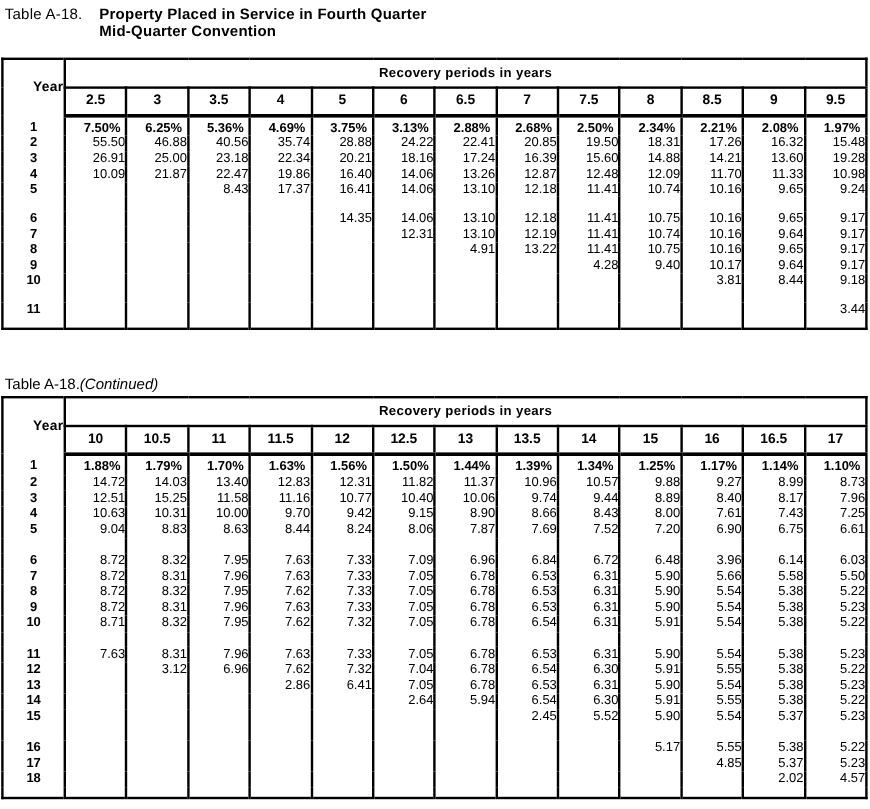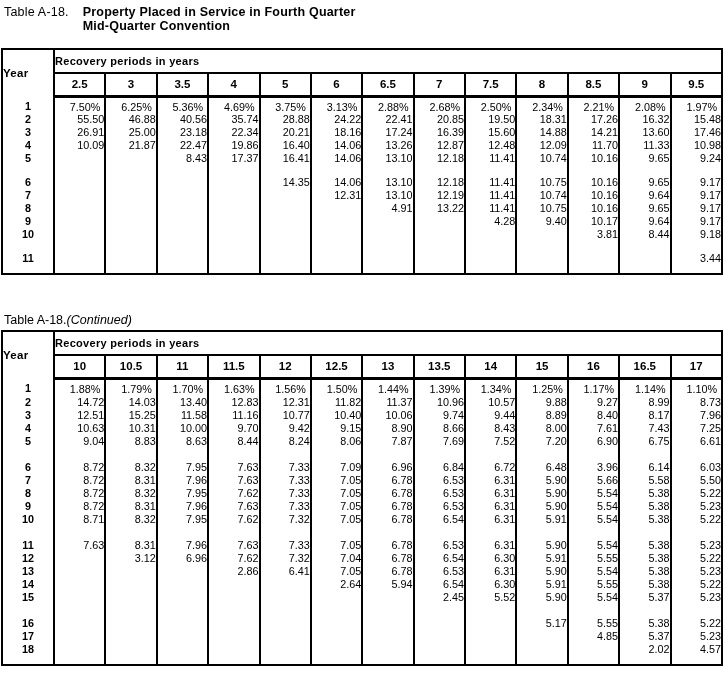--- a/index.html
+++ b/index.html
@@ -21,39 +21,39 @@
   table.dtable {
     border-collapse:collapse; table-layout:fixed; width:722px;
     border:2px solid #000;
   }
   table.dtable th, table.dtable td { margin:0; padding:0; overflow:hidden; }
 
   .hrow1 { height:24px; }
   .hrow2 { height:23px;padding-left:20px; }
   th.year-head {
     border-right:2px solid #000; font-weight:bold; font-size:11.5px;
-    text-align:left; vertical-align:middle; letter-spacing:0.3px;
+    text-align:right; vertical-align:middle; letter-spacing:0.3px;
   }
   th.span-head {
-    font-weight:bold; font-size:11px; text-align:left; vertical-align:middle;
+    font-weight:bold; font-size:11px; text-align:center; vertical-align:middle;
     border-bottom:2px solid #000; letter-spacing:0.3px;border-radius:12px;
   }
   th.col-head {
     font-weight:bold; font-size:11.5px; text-align:center; vertical-align:middle;
     border-left:2px solid #000; border-bottom:3px solid #000;
   }
   td.year-cell {
     font-weight:bold; font-size:10.8px; text-align:center;
     border-right:2px solid #000;
   }
   td.val-cell {
     font-size:10.8px; text-align:right; padding-right:13px;
     border-left:2px solid #000; white-space:nowrap;
   }
-  td.val-cell.pct { padding-right:4px; }
+  td.val-cell.pct { padding-right:4px;font-weight:bold; }
   .t1 tbody td { line-height:12.8px; }
   .t2 tbody td { line-height:13.2px; }
   tr.firstdata td { padding-top:3px; }
   tr.spacer td { height:12px; }
   tr.padrow td { height:8px; }
 </style>
 </head>
 <body>
 
 <div class="page">
@@ -145,21 +145,21 @@
             <td class="val-cell">23.18</td>
             <td class="val-cell">22.34</td>
             <td class="val-cell">20.21</td>
             <td class="val-cell">18.16</td>
             <td class="val-cell">17.24</td>
             <td class="val-cell">16.39</td>
             <td class="val-cell">15.60</td>
             <td class="val-cell">14.88</td>
             <td class="val-cell">14.21</td>
             <td class="val-cell">13.60</td>
-            <td class="val-cell">17.46</td>
+            <td class="val-cell">19.28</td>
           </tr>
           <tr>
             <td class="year-cell">4</td>
             <td class="val-cell">10.09</td>
             <td class="val-cell">21.87</td>
             <td class="val-cell">22.47</td>
             <td class="val-cell">19.86</td>
             <td class="val-cell">16.40</td>
             <td class="val-cell">14.06</td>
             <td class="val-cell">13.26</td>

